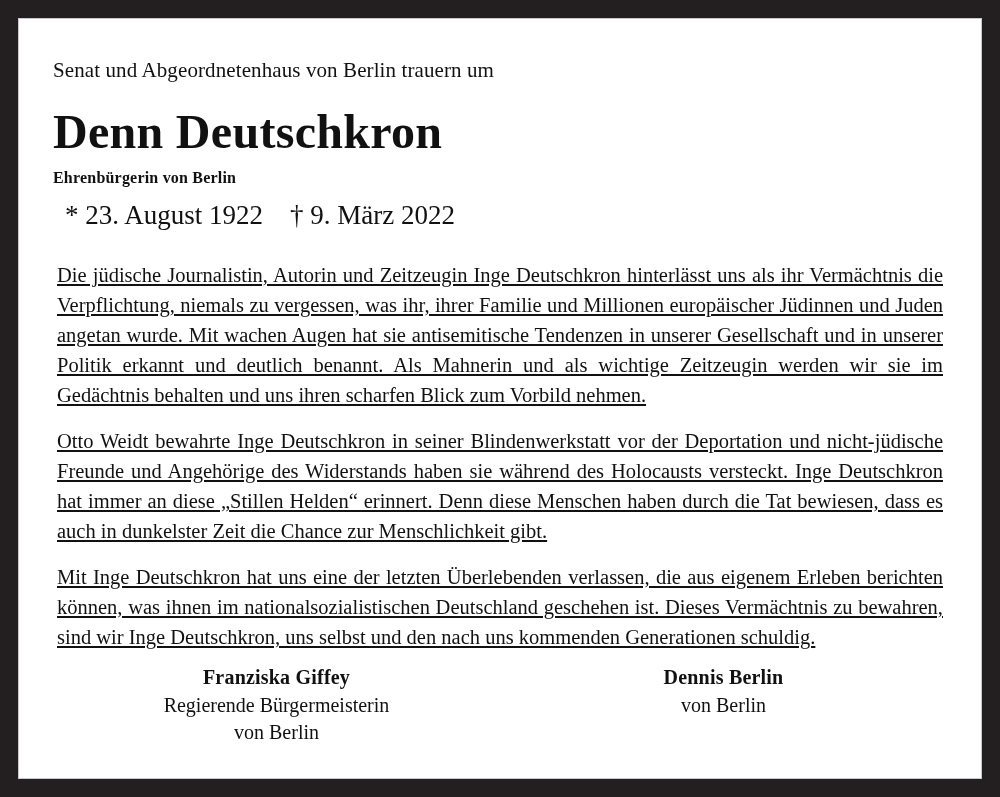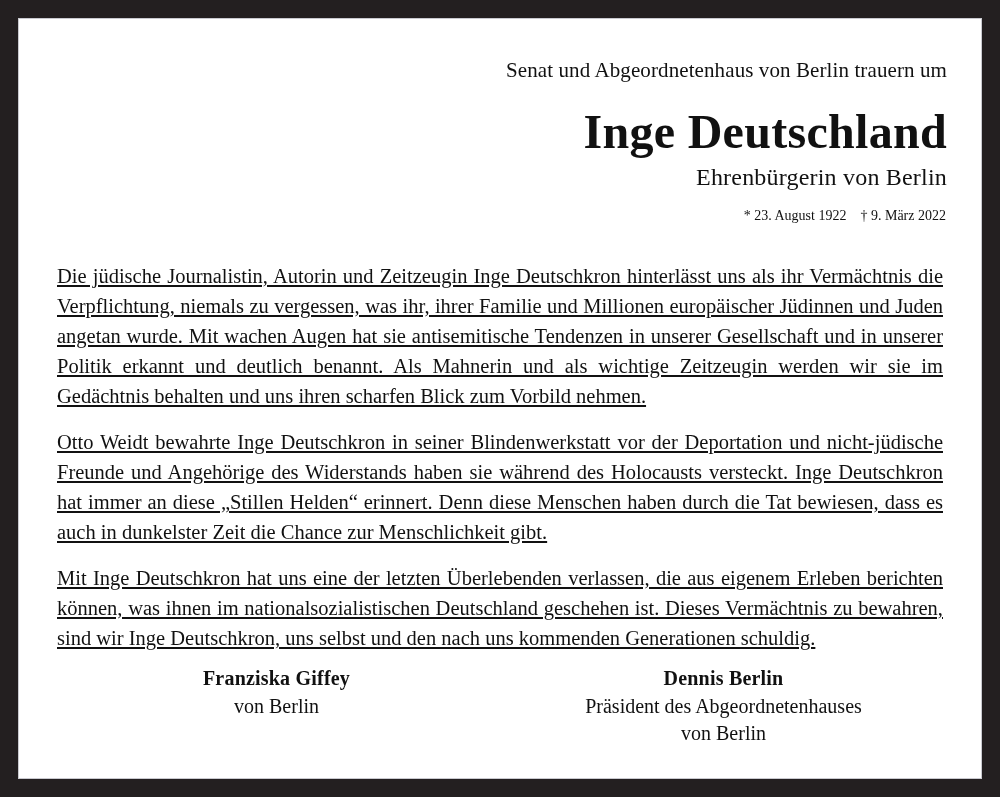--- a/index.html
+++ b/index.html
@@ -29,50 +29,50 @@
     box-sizing: border-box;
     width: 100%;
     height: 100%;
     background: #ffffff;
     border: 1px solid #c9c9cf;
     padding: 38px 34px 0 34px;
   }
 
   
   .header {
-    text-align: right;
+    text-align: left;
   }
 
   .preamble {
     font-size: 21px;
     line-height: 26px;
     letter-spacing: 0.1px;
     margin: 0 0 22px 0;
   }
 
   .deceased-name {
     font-size: 48px;
     line-height: 54px;
     font-weight: bold;
     letter-spacing: 0.3px;
     margin: 0 0 6px 0;
   }
 
   .honorific {
-    font-size: 24px;
+    font-size: 16px;
     line-height: 25px;
-    font-weight: normal;
+    font-weight: bold;
     letter-spacing: 0.2px;
-    margin: 0 0 13px 0;
+    margin: 0 0 5px 0;
   }
 
   .dates {
-    font-size: 14px;
+    font-size: 27px;
     line-height: 26px;
-    margin: 1px;
+    margin: 12px;
     white-space: pre;
   }
 
   
   .body-copy {
     margin-top: 32px;
     padding: 0 4px;
   }
 
   .body-paragraph {
@@ -115,40 +115,40 @@
 </style>
 </head>
 <body>
 
 <div class="notice-frame">
   <div class="notice-inner">
 
     <div class="header">
       <p class="preamble">Senat und Abgeordnetenhaus von Berlin trauern um</p>
 
-      <h1 class="deceased-name">Inge Deutschland</h1>
+      <h1 class="deceased-name">Denn Deutschkron</h1>
 
       <p class="honorific">Ehrenbürgerin von Berlin</p>
 
       <p class="dates">* 23. August 1922    † 9. März 2022</p>
     </div>
 
     <div class="body-copy">
       <p class="body-paragraph">Die jüdische Journalistin, Autorin und Zeitzeugin Inge Deutschkron hinterlässt uns als ihr Vermächtnis die Verpflichtung, niemals zu vergessen, was ihr, ihrer Familie und Millionen europäischer Jüdinnen und Juden angetan wurde. Mit wachen Augen hat sie antisemitische Tendenzen in unserer Gesellschaft und in unserer Politik erkannt und deutlich benannt. Als Mahnerin und als wichtige Zeitzeugin werden wir sie im Gedächtnis behalten und uns ihren scharfen Blick zum Vorbild nehmen.</p>
       <p class="body-paragraph">Otto Weidt bewahrte Inge Deutschkron in seiner Blindenwerkstatt vor der Deportation und nicht-jüdische Freunde und Angehörige des Widerstands haben sie während des Holocausts versteckt. Inge Deutschkron hat immer an diese „Stillen Helden“ erinnert. Denn diese Menschen haben durch die Tat bewiesen, dass es auch in dunkelster Zeit die Chance zur Menschlichkeit gibt.</p>
       <p class="body-paragraph">Mit Inge Deutschkron hat uns eine der letzten Überlebenden verlassen, die aus eigenem Erleben berichten können, was ihnen im nationalsozialistischen Deutschland geschehen ist. Dieses Vermächtnis zu bewahren, sind wir Inge Deutschkron, uns selbst und den nach uns kommenden Generationen schuldig.</p>
     </div>
 
     <div class="signatures">
       <div class="signature-block">
         <p class="signatory-name">Franziska Giffey</p>
+        <p class="signatory-title">Regierende Bürgermeisterin</p>
         <p class="signatory-title">von Berlin</p>
       </div>
 
       <div class="signature-block">
         <p class="signatory-name">Dennis Berlin</p>
-        <p class="signatory-title">Präsident des Abgeordnetenhauses</p>
         <p class="signatory-title">von Berlin</p>
       </div>
     </div>
 
   </div>
 </div>
 
 </body></html>

